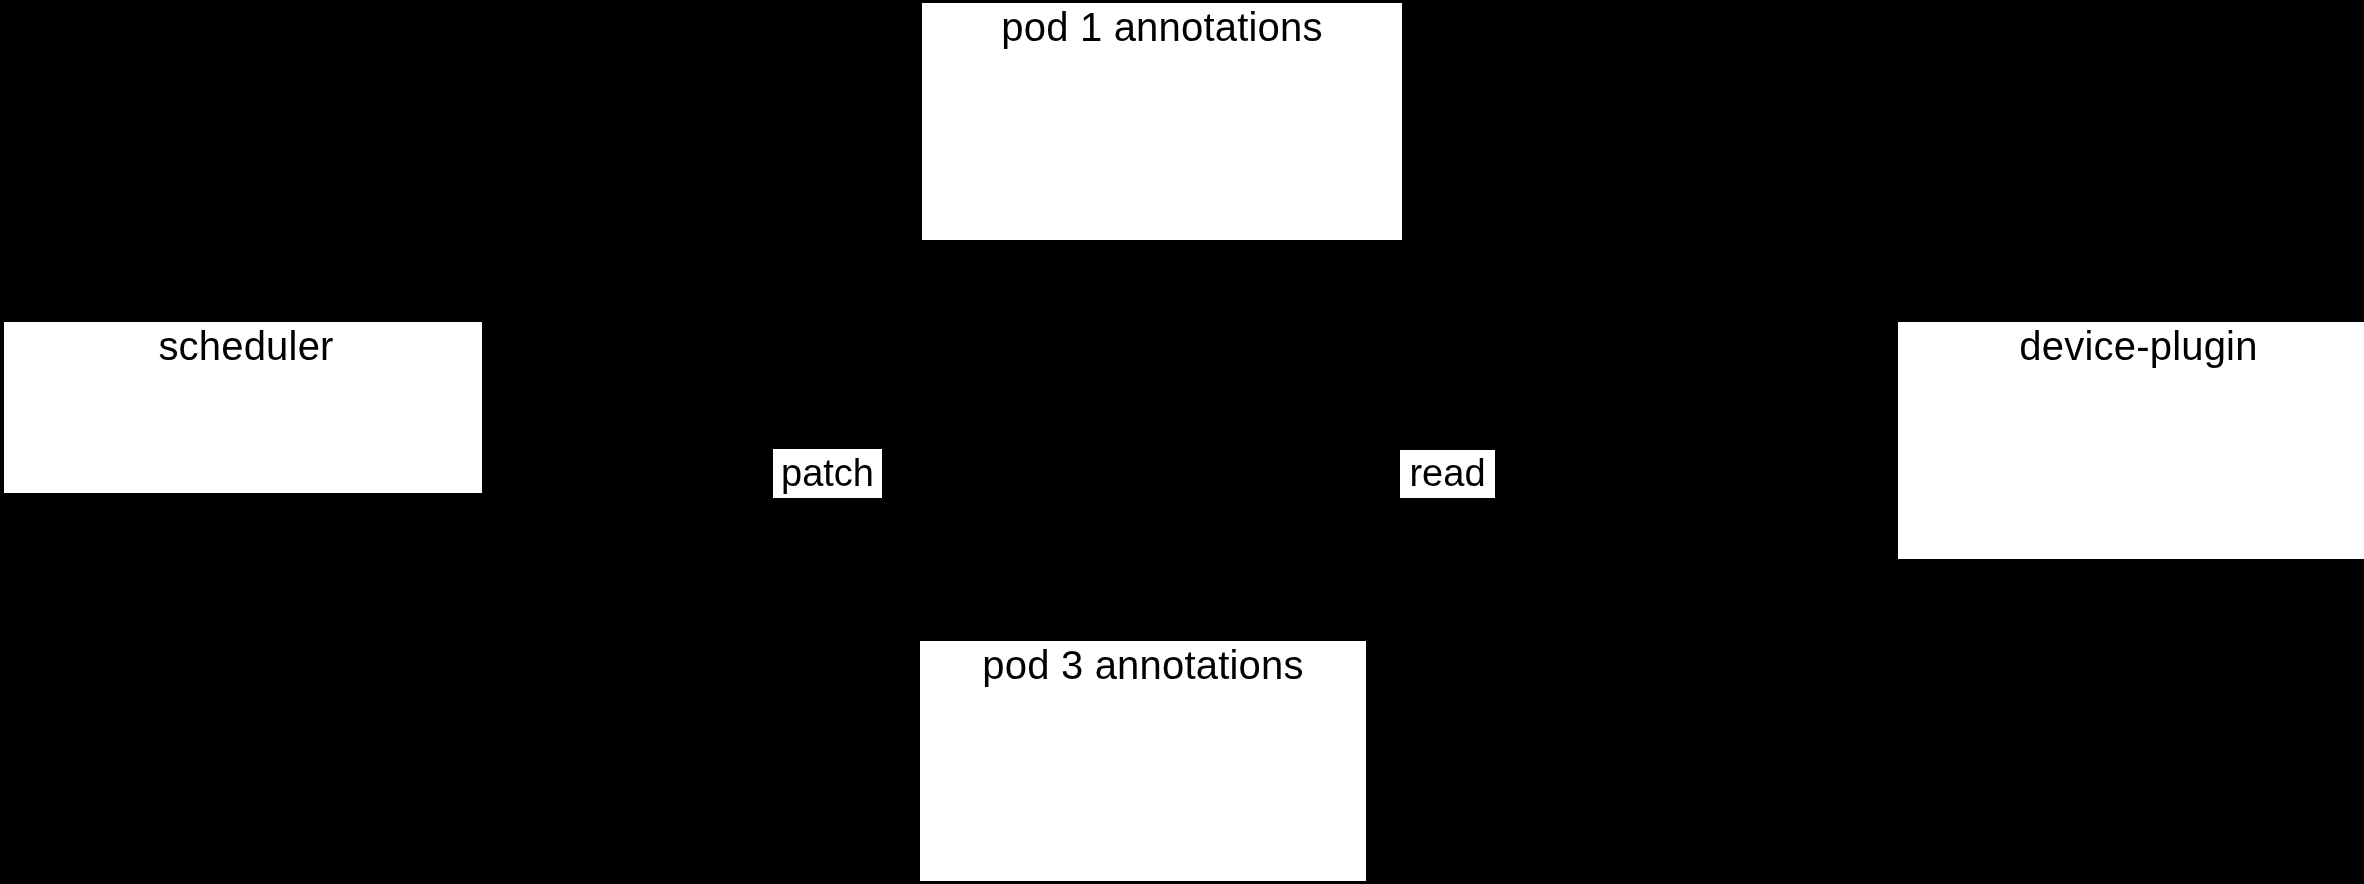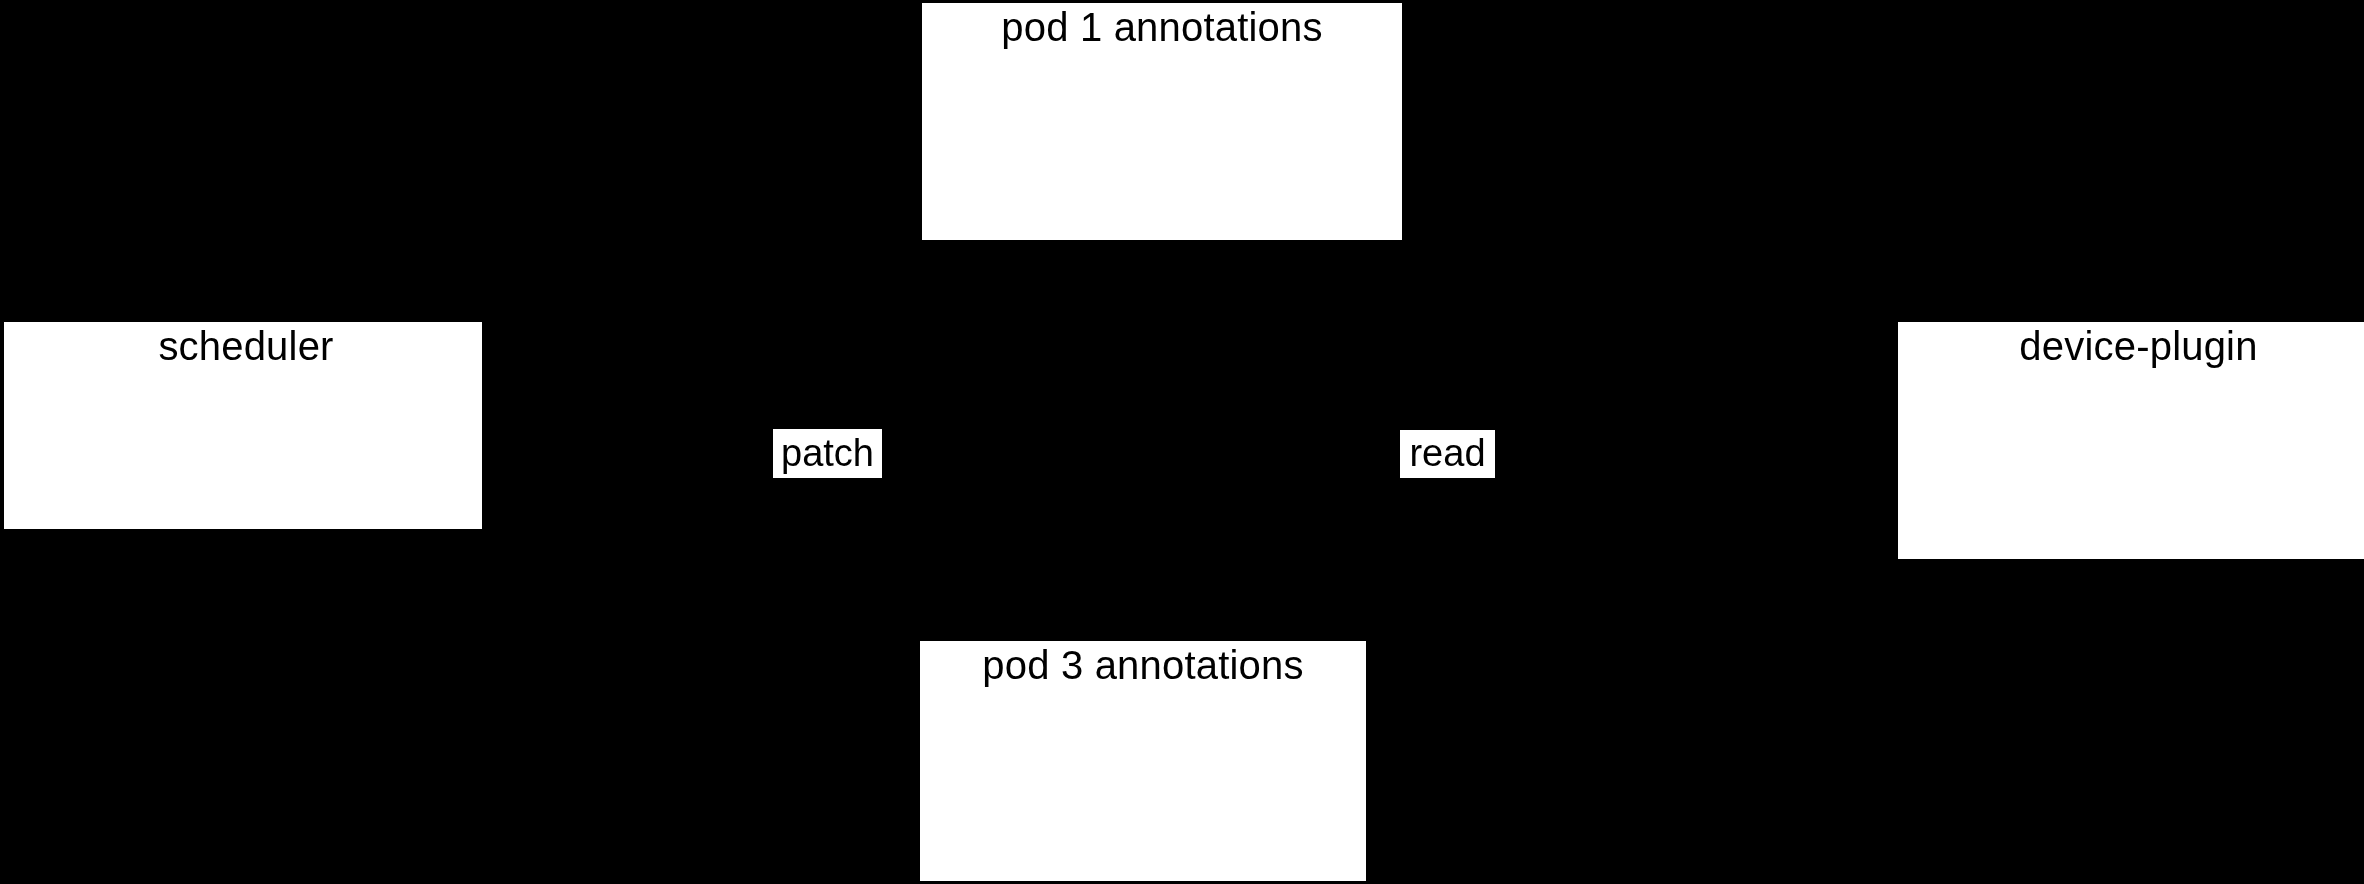--- a/index.html
+++ b/index.html
@@ -39,28 +39,29 @@
     color: #000000;
     display: flex;
     align-items: center;
     justify-content: center;
     box-sizing: border-box;
     font-size: 38px;
     font-weight: 400;
     line-height: 1.1;
     white-space: nowrap;
     padding: 0 2px;
+    margin-top: 20px;
   }
   .edge-line {
     position: absolute;
     background: #000000;
   }
 
   
-  #node-scheduler      { left: 4px;    top: 322px; width: 478px;  height: 207px; padding-left: 6px; }
+  #node-scheduler      { left: 4px;    top: 322px; width: 478px;  height: 171px; padding-left: 6px; }
   #node-pod1           { left: 922px;  top: 3px;   width: 480px;  height: 237px; }
   #node-pod2           { left: 922px;  top: 322px; width: 480px;  height: 237px; }
   #node-pod3           { left: 920px;  top: 641px; width: 446px;  height: 240px; }
   #node-device-plugin  { left: 1883px; top: 322px; width: 481px;  height: 237px; margin-left: 15px; }
 
   
   #edge-label-patch { left: 773px;  top: 429px; width: 109px; height: 49px; }
   #edge-label-read  { left: 1400px; top: 430px; width: 95px;  height: 48px; }
 </style>
 </head>

